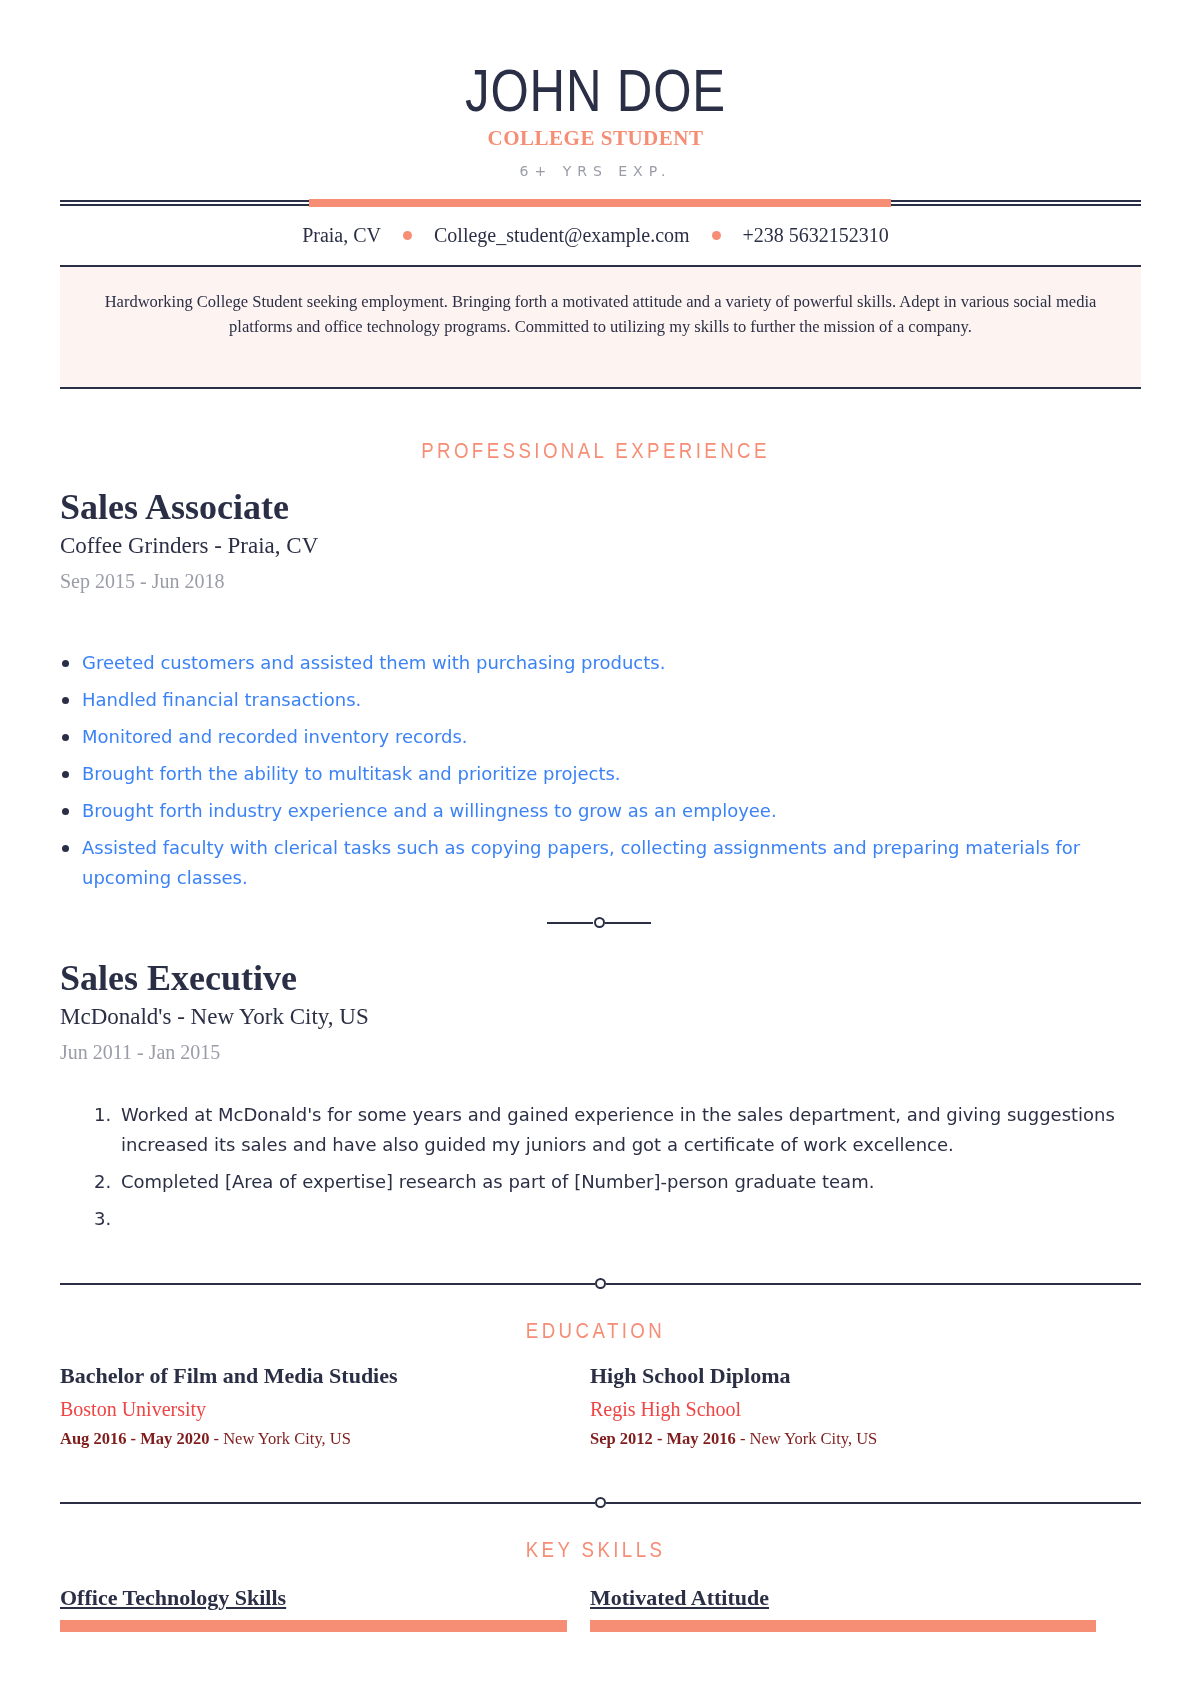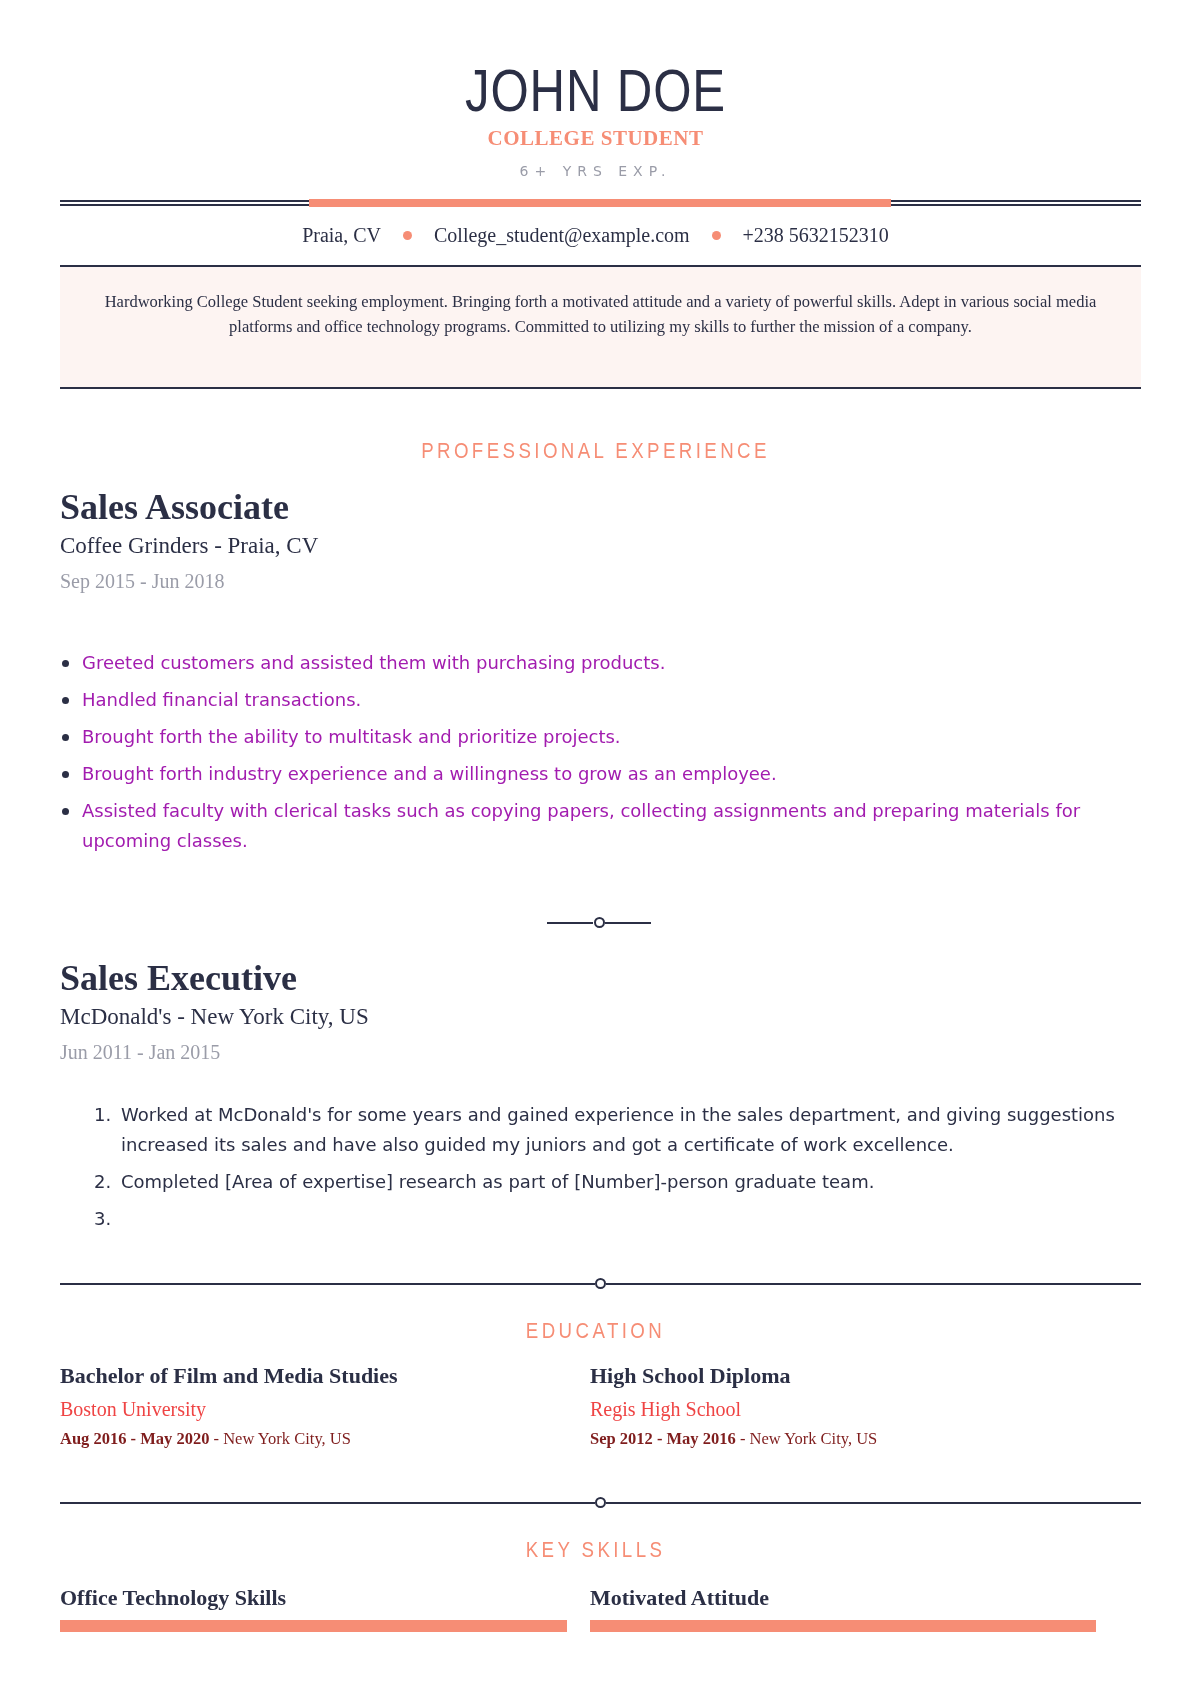--- a/index.html
+++ b/index.html
@@ -19,41 +19,41 @@
   .contact .dot { display: inline-block; width: 9px; height: 9px; border-radius: 50%; background: #f68d75; margin: 0 22px; }
 
   .summary { top: 265px; left: 60px; width: 1081px; height: 124px; background: #fdf4f2; border-top: 2px solid #2b2f45; border-bottom: 2px solid #2b2f45; padding: 22px 20px 0 20px; text-align: center; font-family: "Liberation Serif", serif; font-size: 16.5px; line-height: 25px; color: #2b2f45; }
 
   .section-title { font-family: "Liberation Sans Narrow", "Liberation Sans", sans-serif; font-size: 22px; letter-spacing: 4px; color: #f68d75; transform: scaleX(0.85); transform-origin: center; }
 
   .job-title { left: 60px; font-family: "Liberation Serif", serif; font-weight: bold; font-size: 36px; color: #2b2f45; }
   .job-company { left: 60px; font-family: "Liberation Serif", serif; font-size: 23px; color: #2b2f45; }
   .job-dates { left: 60px; font-family: "Liberation Serif", serif; font-size: 20px; color: #9a9ca8; }
 
-  ul.bullets { left: 60px; width: 1060px; list-style: none; font-family: "DejaVu Sans", sans-serif; font-size: 18px; color: #a21caf; }
+  ul.bullets { left: 60px; width: 1060px; list-style: none; font-family: "DejaVu Sans", sans-serif; font-size: 18px; color: #3b82f6; }
   ul.bullets li { position: relative; padding-left: 22px; line-height: 30px; margin-bottom: 7px; transform-origin: left; }
   ul.bullets li::before { content: ""; position: absolute; left: 2px; top: 12px; width: 7px; height: 7px; border-radius: 50%; background: #2b2f45; }
 
   ol.numbered { left: 60px; width: 1060px; list-style: none; font-family: "DejaVu Sans", sans-serif; font-size: 18px; color: #2b2f45; }
   ol.numbered li { position: relative; padding-left: 61px; line-height: 30px; margin-bottom: 7px; }
   ol.numbered li .num { position: absolute; left: 34px; top: 0; }
 
   .divider-short { top: 917px; left: 547px; width: 104px; height: 12px; }
   .divider-line { position: absolute; top: 5px; height: 2px; background: #2b2f45; }
   .divider-circle { position: absolute; top: 0; width: 11px; height: 11px; border: 2px solid #2b2f45; border-radius: 50%; background: #fff; }
 
   .divider-full { left: 60px; width: 1081px; height: 12px; }
 
   .edu-col { font-family: "Liberation Serif", serif; }
   .edu-degree { font-weight: bold; font-size: 22px; color: #2b2f45; }
   .edu-school { font-size: 20px; color: #ef4444; margin-top: 9px; }
   .edu-meta { font-size: 16.5px; color: #7f1d1d; margin-top: 8px; }
   .edu-meta b { font-weight: bold; }
 
-  .skill-name { font-family: "Liberation Serif", serif; font-weight: bold; font-size: 22px; color: #2b2f45; }
+  .skill-name { font-family: "Liberation Serif", serif; font-weight: bold; font-size: 22px; color: #2b2f45; text-decoration: underline; }
   .skill-bar { height: 12px; background: #f68d75; }
 </style>
 </head>
 <body>
 
 <div class="abs center name">JOHN DOE</div>
 <div class="abs center role">COLLEGE STUDENT</div>
 <div class="abs center exp">6+ YRS EXP.</div>
 
 <div class="abs dbl"></div>
@@ -73,20 +73,21 @@
 
 <div class="abs center section-title" style="top:438px;">PROFESSIONAL EXPERIENCE</div>
 
 <div class="abs job-title" style="top:486px;">Sales Associate</div>
 <div class="abs job-company" style="top:533px;">Coffee Grinders - Praia, CV</div>
 <div class="abs job-dates" style="top:570px;">Sep 2015 - Jun 2018</div>
 
 <ul class="abs bullets" style="top:648px;">
   <li>Greeted customers and assisted them with purchasing products.</li>
   <li>Handled financial transactions.</li>
+  <li>Monitored and recorded inventory records.</li>
   <li>Brought forth the ability to multitask and prioritize projects.</li>
   <li>Brought forth industry experience and a willingness to grow as an employee.</li>
   <li>Assisted faculty with clerical tasks such as copying papers, collecting assignments and preparing materials for upcoming classes.</li>
 </ul>
 
 <div class="abs divider-short">
   <div class="divider-line" style="left:0;width:46px;"></div>
   <div class="divider-circle" style="left:47px;"></div>
   <div class="divider-line" style="left:58px;width:46px;"></div>
 </div>

